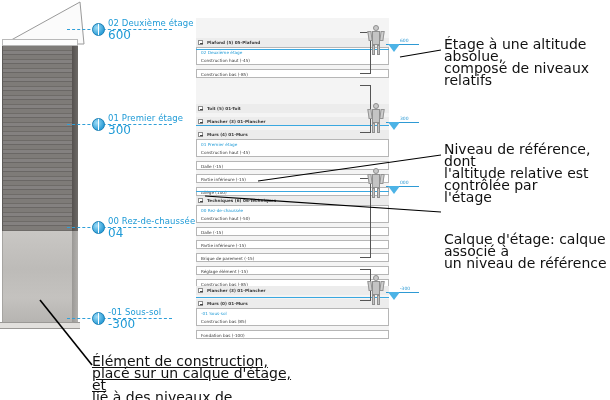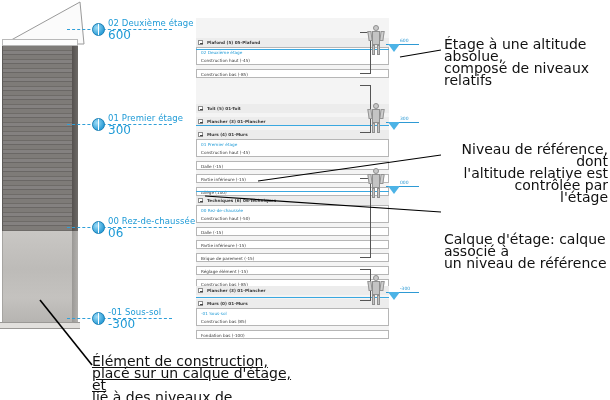--- a/index.html
+++ b/index.html
@@ -171,21 +171,21 @@
 <div class="abs lvl" style="left:92px;top:113px;">
   <div class="dashline"></div>
   <div class="bubble"></div>
   <div class="lname">01 Premier étage</div>
   <div class="lval">300</div>
 </div>
 <div class="abs lvl" style="left:92px;top:216px;">
   <div class="dashline"></div>
   <div class="bubble"></div>
   <div class="lname">00 Rez-de-chaussée</div>
-  <div class="lval">06</div>
+  <div class="lval">04</div>
 </div>
 <div class="abs lvl" style="left:92px;top:307px;">
   <div class="dashline"></div>
   <div class="bubble"></div>
   <div class="lname">-01 Sous-sol</div>
   <div class="lval">-300</div>
 </div>
 
 <div class="abs" id="panel">
   <div id="groups-host">
@@ -368,20 +368,20 @@
 
 <svg class="abs" width="610" height="400" style="left:0;top:0;pointer-events:none;">
   <line x1="400" y1="57" x2="441" y2="50" stroke="#000" stroke-width="1.2"></line>
   <line x1="258" y1="181" x2="441" y2="155" stroke="#000" stroke-width="1.2"></line>
   <line x1="205" y1="196" x2="441" y2="212" stroke="#000" stroke-width="1.2"></line>
   <line x1="40" y1="300" x2="92" y2="365" stroke="#000" stroke-width="1.6"></line>
 </svg>
 
 <div class="abs note" style="left:444px;top:38px;width:164px;">Étage à une altitude absolue,
 composé de niveaux relatifs</div>
-<div class="abs note" style="left:444px;top:143px;width:164px;text-align:right;">Niveau de référence, dont
+<div class="abs note" style="left:444px;top:143px;width:164px;">Niveau de référence, dont
 l'altitude relative est contrôlée par
 l'étage</div>
 <div class="abs note" style="left:444px;top:205px;width:164px;margin-top:28px;">Calque d'étage: calque associé à
 un niveau de référence</div>
 <div class="abs note" style="left:92px;top:355px;width:200px;text-decoration:underline;">Élément de construction,
 placé sur un calque d'étage, et
 lié à des niveaux de référence</div>
 
 </body></html>

